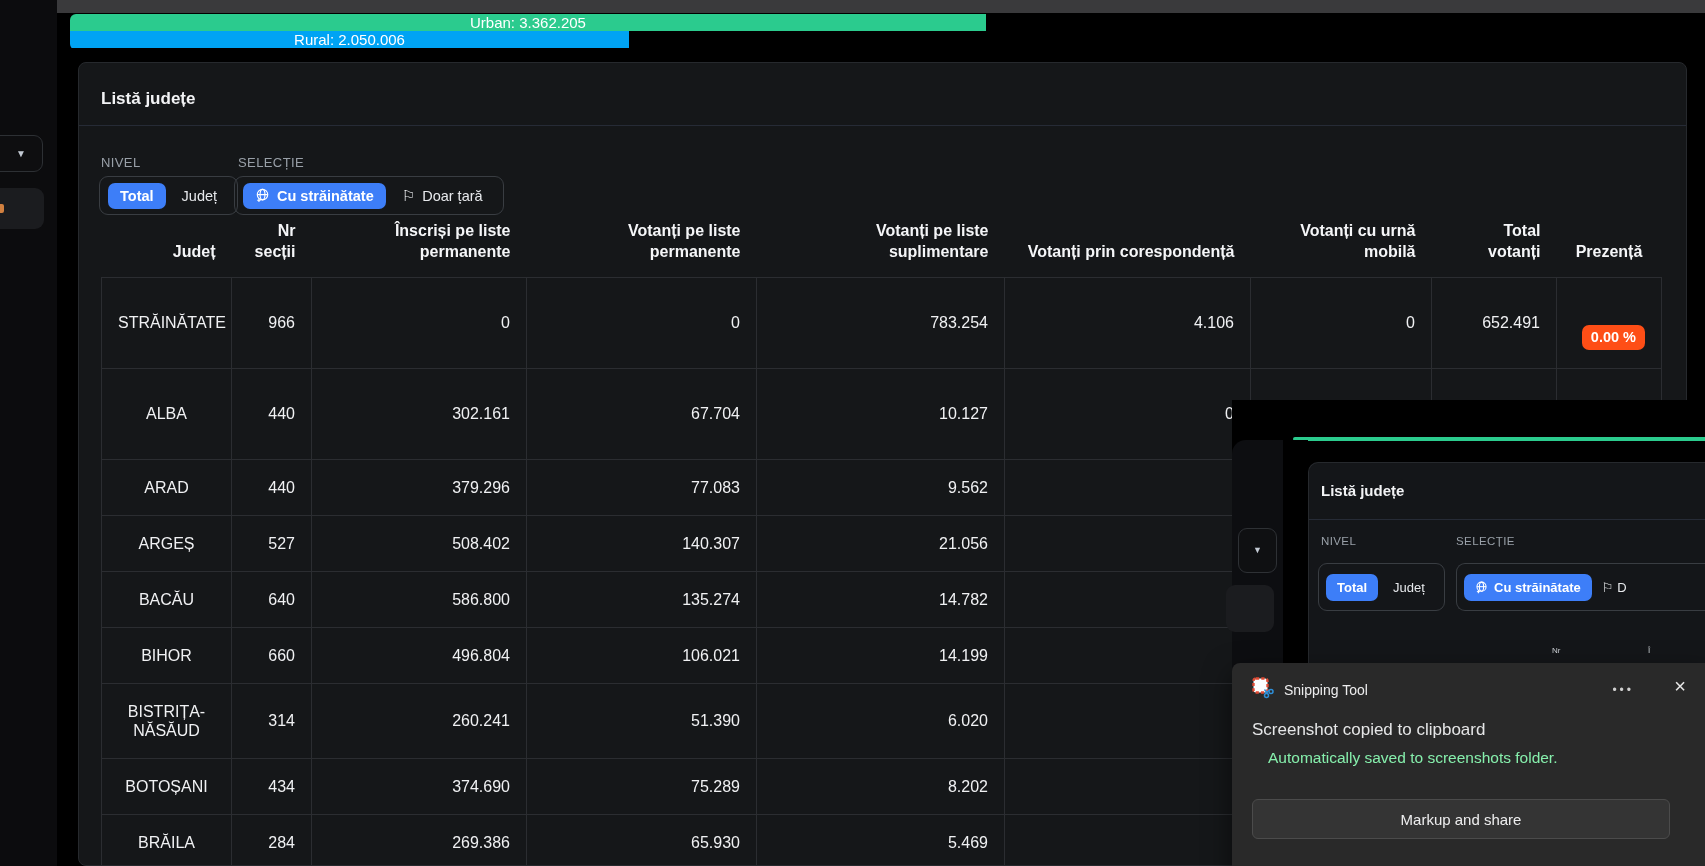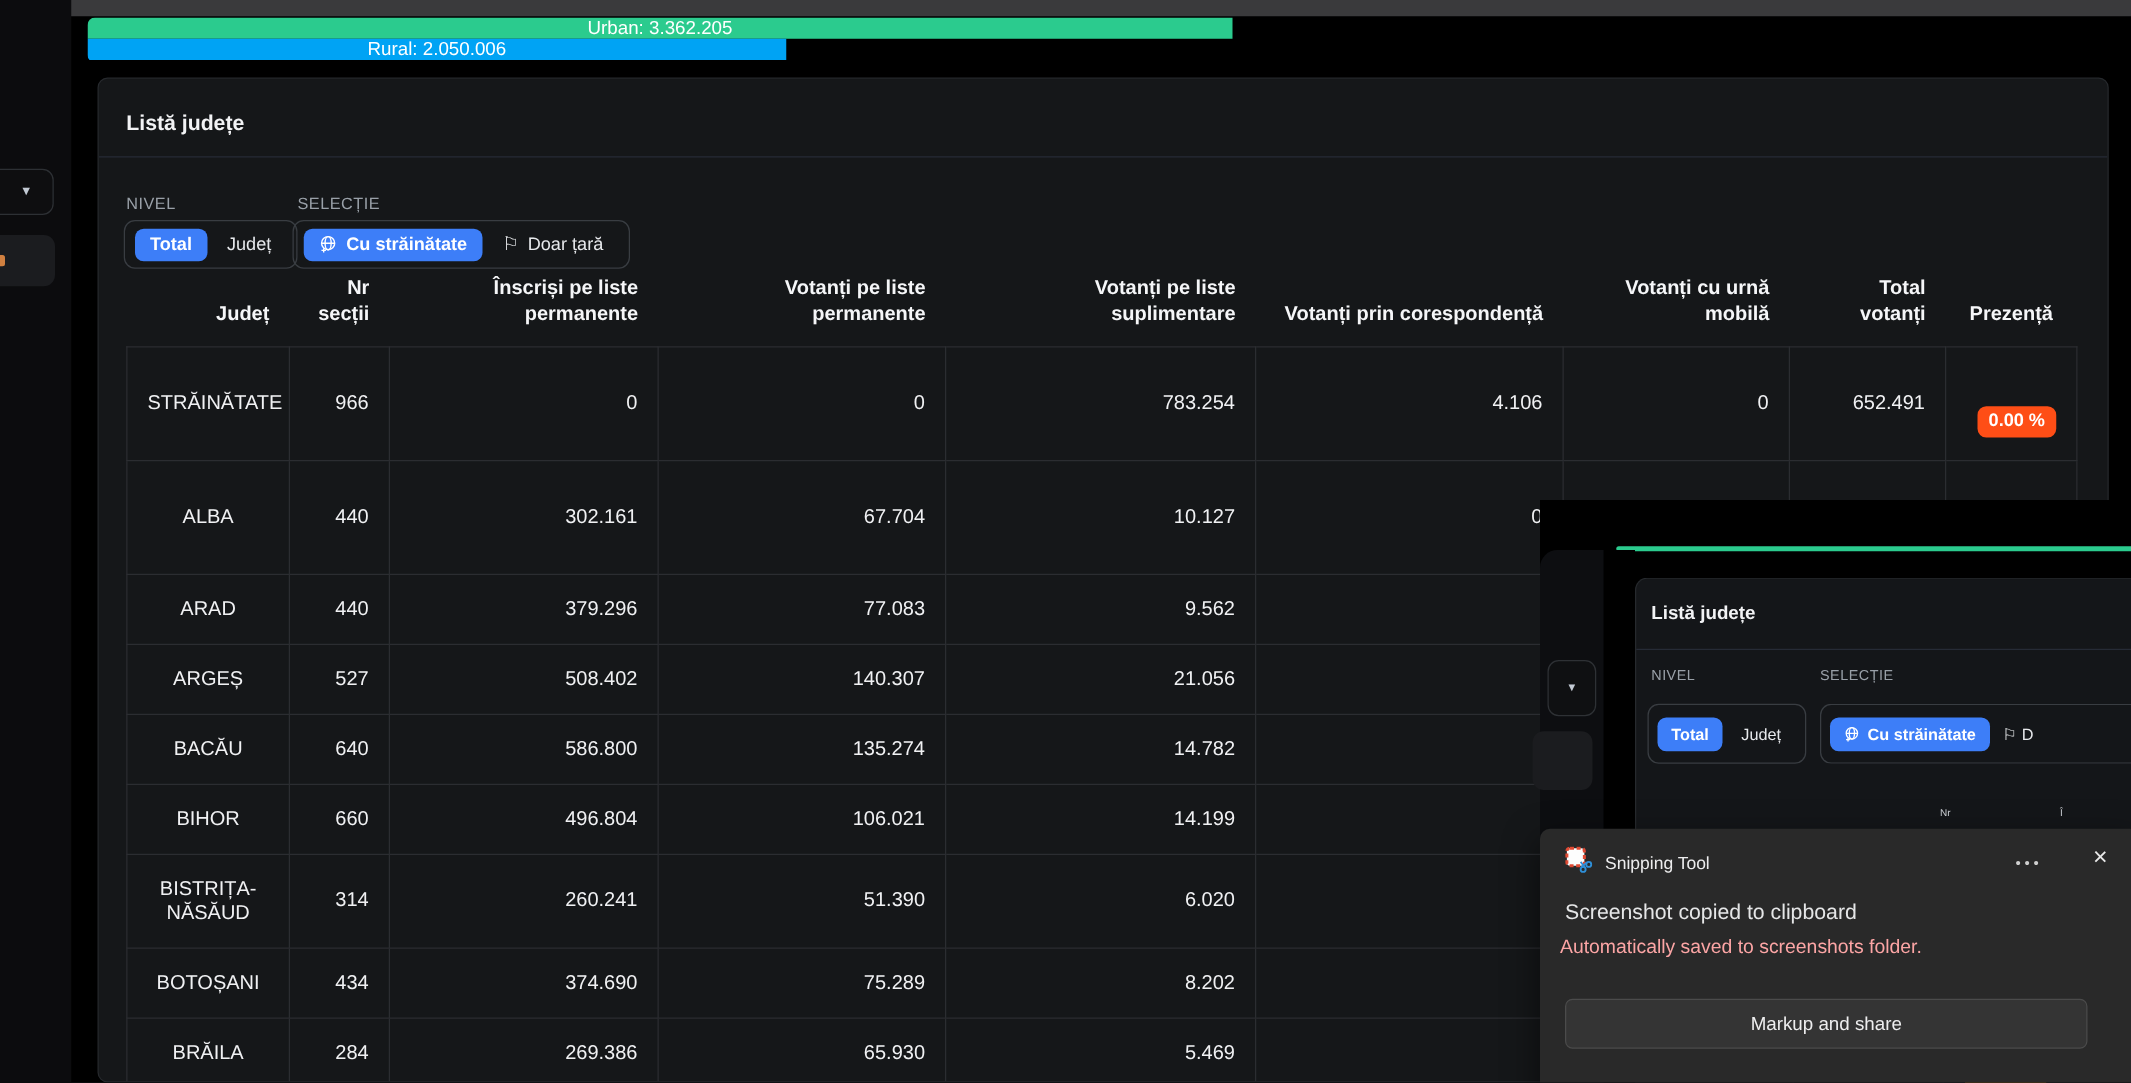--- a/index.html
+++ b/index.html
@@ -73,21 +73,21 @@
   .mini-vline{position:absolute;top:455px;height:11px;width:1px;background:#2c2e32;}
   .mini-orange{position:absolute;left:340px;top:455px;width:65px;height:11px;background:#fd9c05;border-radius:3px 3px 0 0;}
 
   
   .toast{position:absolute;left:1232px;top:663px;width:458px;height:236px;background:#292929;border-radius:8px;
     z-index:20;box-shadow:0 10px 28px rgba(0,0,0,.55);padding-left:22px;}
   .toast-title{position:absolute;left:52px;top:19px;color:#ededee;font-size:14px;}
   .toast-dots{position:absolute;right:78px;top:20px;color:#cfcfcf;font-size:12px;letter-spacing:3px;cursor:pointer;}
   .toast-close{position:absolute;right:26px;top:13px;color:#e8e8e8;font-size:20px;font-weight:400;cursor:pointer;line-height:1;}
   .toast-line1{position:absolute;left:20px;top:57px;color:#e5e6e7;font-size:17px;}
-  .toast-line2{position:absolute;left:16px;top:86px;color:#fca5a5;font-size:15.5px;}
+  .toast-line2{position:absolute;left:36px;top:86px;color:#86efac;font-size:15.5px;}
   .toast-btn{position:absolute;left:20px;top:136px;width:418px;height:40px;background:#343434;border:1px solid #4b4b4b;
     border-radius:6px;color:#eeeeef;font-size:15px;display:flex;align-items:center;justify-content:center;
     box-sizing:border-box;cursor:pointer;}
   .snip-icon{position:absolute;left:20px;top:14px;width:22px;height:22px;}
 </style>
 </head>
 <body>
 
 <div class="top-strip"></div>
 <div class="sidebar">

